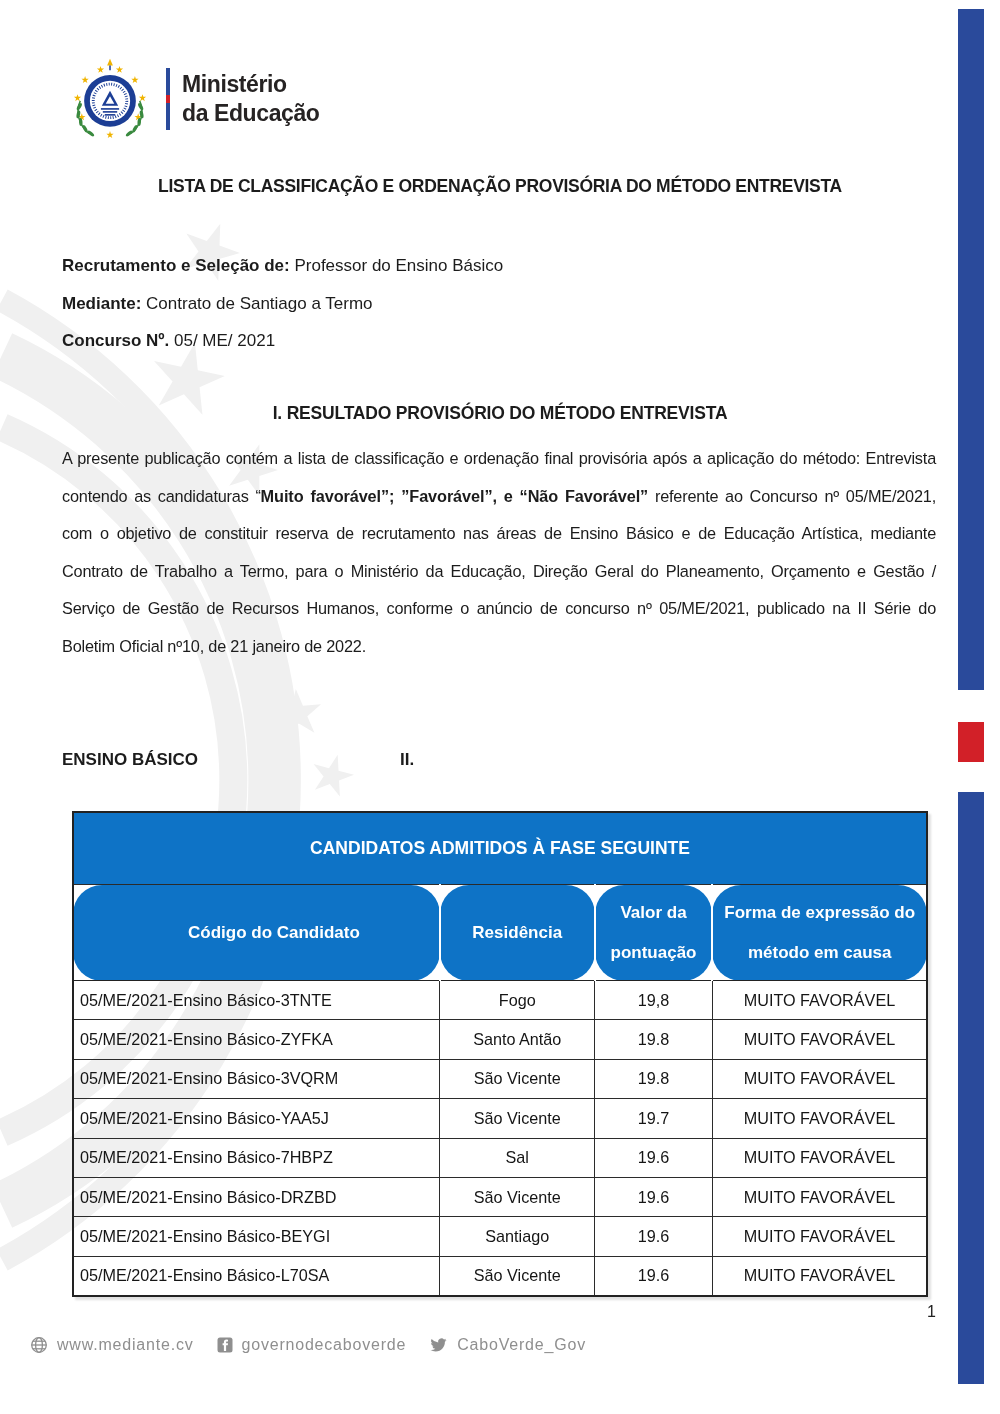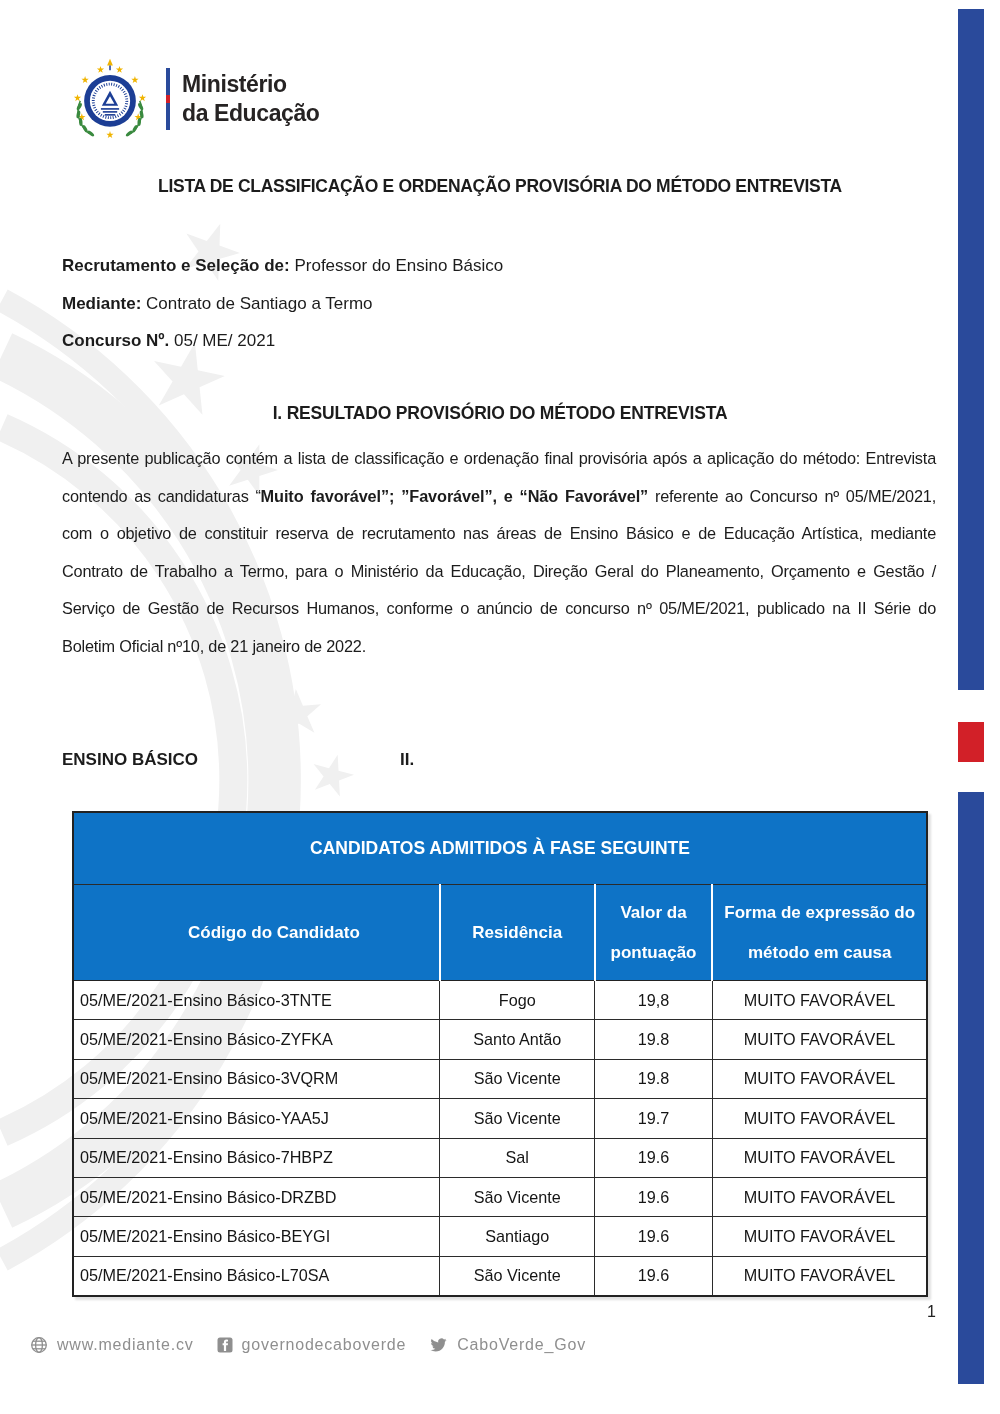--- a/index.html
+++ b/index.html
@@ -39,21 +39,21 @@
 
   
   .dt{position:absolute;left:72px;top:783px;width:856px;border-collapse:collapse;
       box-shadow:3px 3px 2px rgba(0,0,0,0.12);font-size:16.2px;margin-top:28px;}
   .dt,.dt td,.dt th{border:1.4px solid #2b2b2b;}
   .dt{border:2px solid #222;}
   .banner-th{height:69px;background:#0e73c6;color:#fff;font-weight:bold;font-size:17.5px;
       text-align:center;border-bottom:2px solid #222;}
   .cols th{background:#0e73c6;color:#fff;font-weight:normal;font-size:17px;height:93px;
       line-height:40px;text-align:center;border-left:2.5px solid #fff;border-right:2.5px solid #fff;
-      border-top:1.5px solid #222;border-bottom:1.5px solid #222;font-weight:bold;}
+      border-top:1.5px solid #222;border-bottom:1.5px solid #222;font-weight:bold;border-radius:29px;}
   .cols th:first-child{border-left:2px solid #222;padding-left:36px;}
   .cols th:last-child{border-right:2px solid #222;}
   .col-code{width:368px;}
   .col-res{width:155px;}
   .col-score{width:118px;}
   .col-expr{width:215px;}
   .dt td{height:38.4px;padding:0 6px;text-align:center;color:#151515;}
   .dt td.cell-code{text-align:left;}
 
   .page-number{position:absolute;top:1303px;right:64px;font-size:16px;color:#222;}

